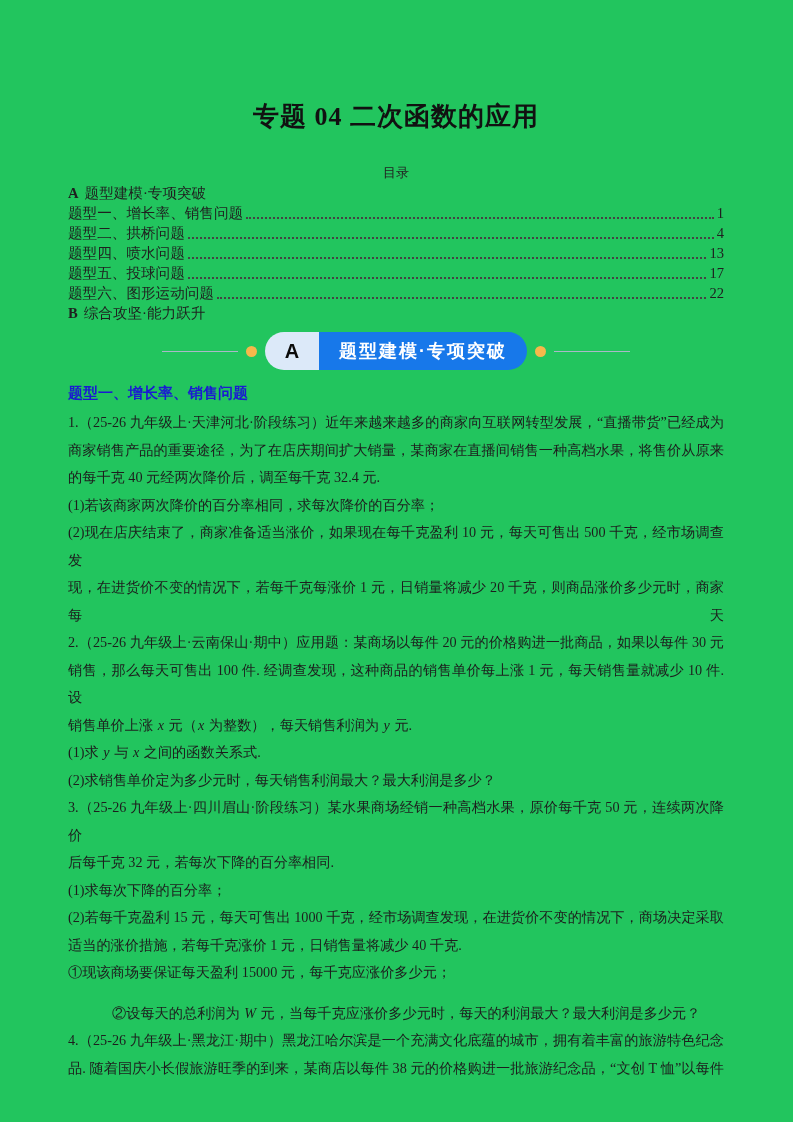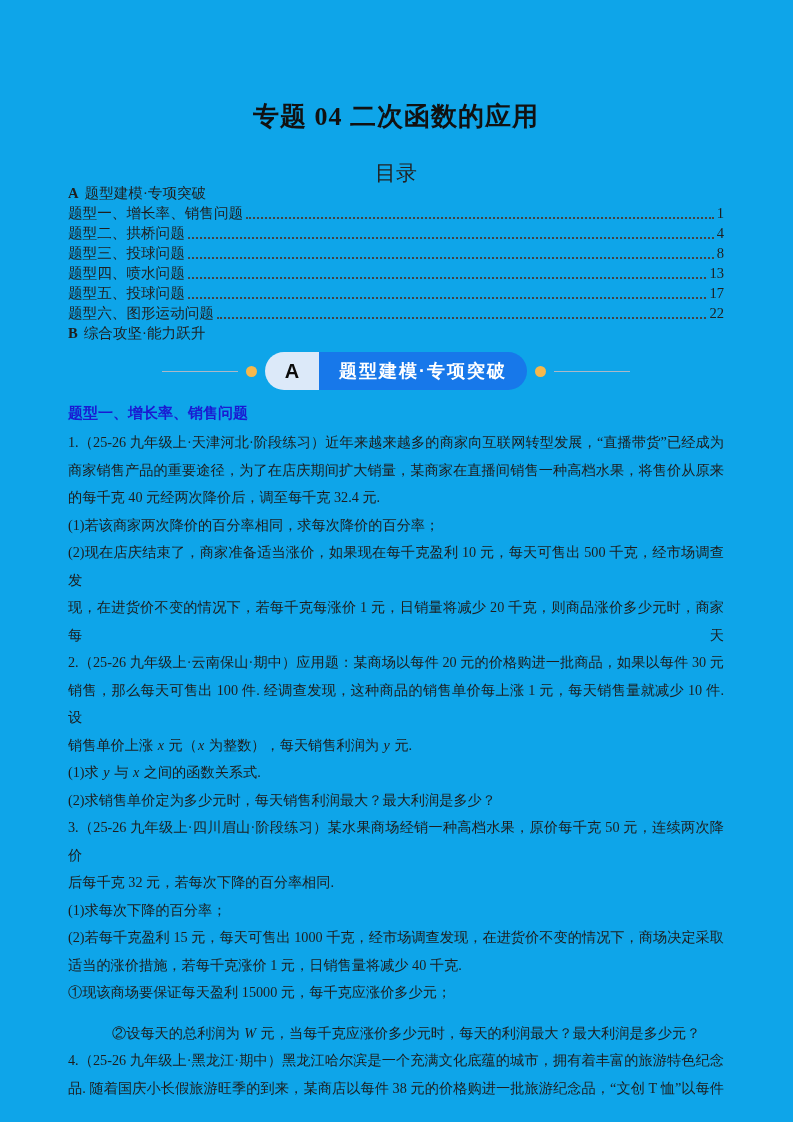--- a/index.html
+++ b/index.html
@@ -1,26 +1,26 @@
 <!DOCTYPE html>
 <html><head>
 <meta charset="utf-8">
 <style>
   html,body{margin:0;padding:0;}
   body{width:793px;height:1122px;background:#ffffff;overflow:hidden;}
-  .page{position:relative;width:793px;height:1122px;background:#0ea5e9;
+  .page{position:relative;width:793px;height:1122px;background:#22c55e;
         font-family:"Liberation Serif","DejaVu Serif",serif;color:#1f1f1f;}
   .inner{padding:0 69px 0 68px;}
 
   
   .doc-title{padding-top:101px;text-align:center;font-size:26px;font-weight:700;
              line-height:32px;color:#111;letter-spacing:1px;}
 
   
-  .toc-heading{margin-top:30px;text-align:center;font-size:21px;line-height:20px;color:#222;}
+  .toc-heading{margin-top:30px;text-align:center;font-size:13px;line-height:20px;color:#222;}
   .toc{margin-top:0;font-size:14.6px;}
   .toc-section{line-height:20px;display:flex;align-items:baseline;}
   .toc-section .letter{font-weight:700;margin-right:6px;}
   .toc-row{display:flex;align-items:flex-end;line-height:20px;height:20px;}
   .toc-label{white-space:nowrap;}
   .toc-dots{flex:1;border-bottom:2px dotted #444;margin:0 3px 4px 3px;}
   .toc-page{white-space:nowrap;}
 
   
   .badge-row{margin-top:9px;display:flex;align-items:center;justify-content:center;height:38px;}
@@ -63,25 +63,20 @@
 
       <div class="toc-row">
         <span class="toc-label">题型一、增长率、销售问题</span>
         <span class="toc-dots"></span>
         <span class="toc-page">1</span>
       </div>
       <div class="toc-row">
         <span class="toc-label">题型二、拱桥问题</span>
         <span class="toc-dots"></span>
         <span class="toc-page">4</span>
-      </div>
-      <div class="toc-row">
-        <span class="toc-label">题型三、投球问题</span>
-        <span class="toc-dots"></span>
-        <span class="toc-page">8</span>
       </div>
       <div class="toc-row">
         <span class="toc-label">题型四、喷水问题</span>
         <span class="toc-dots"></span>
         <span class="toc-page">13</span>
       </div>
       <div class="toc-row">
         <span class="toc-label">题型五、投球问题</span>
         <span class="toc-dots"></span>
         <span class="toc-page">17</span>

